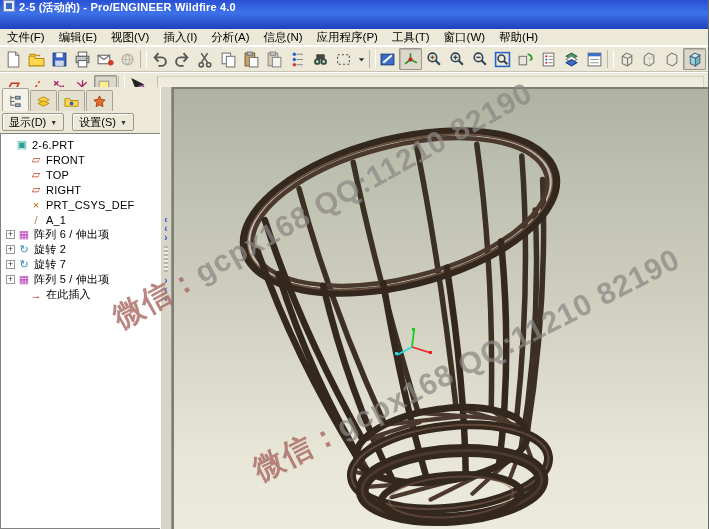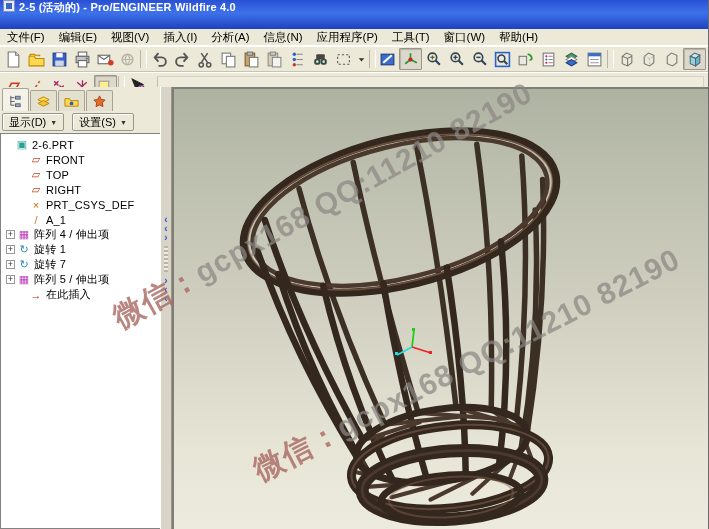--- a/index.html
+++ b/index.html
@@ -427,27 +427,27 @@
 
           <div class="tree-item" style="padding-left: 14px;">
             <span class="expbox"></span>
             <span class="ticon" style="color: rgb(204, 119, 51);">/</span>
             <span class="tlabel">A_1</span>
           </div>
 
           <div class="tree-item" style="padding-left: 2px;">
             <span class="expbox">+</span>
             <span class="ticon" style="color: rgb(187, 68, 187);">▦</span>
-            <span class="tlabel">阵列 4 / 伸出项</span>
+            <span class="tlabel">阵列 6 / 伸出项</span>
           </div>
 
           <div class="tree-item" style="padding-left: 2px;">
             <span class="expbox">+</span>
             <span class="ticon" style="color: rgb(34, 136, 187);">↻</span>
-            <span class="tlabel">旋转 1</span>
+            <span class="tlabel">旋转 2</span>
           </div>
 
           <div class="tree-item" style="padding-left: 2px;">
             <span class="expbox">+</span>
             <span class="ticon" style="color: rgb(34, 136, 187);">↻</span>
             <span class="tlabel">旋转 7</span>
           </div>
 
           <div class="tree-item" style="padding-left: 2px;">
             <span class="expbox">+</span>

